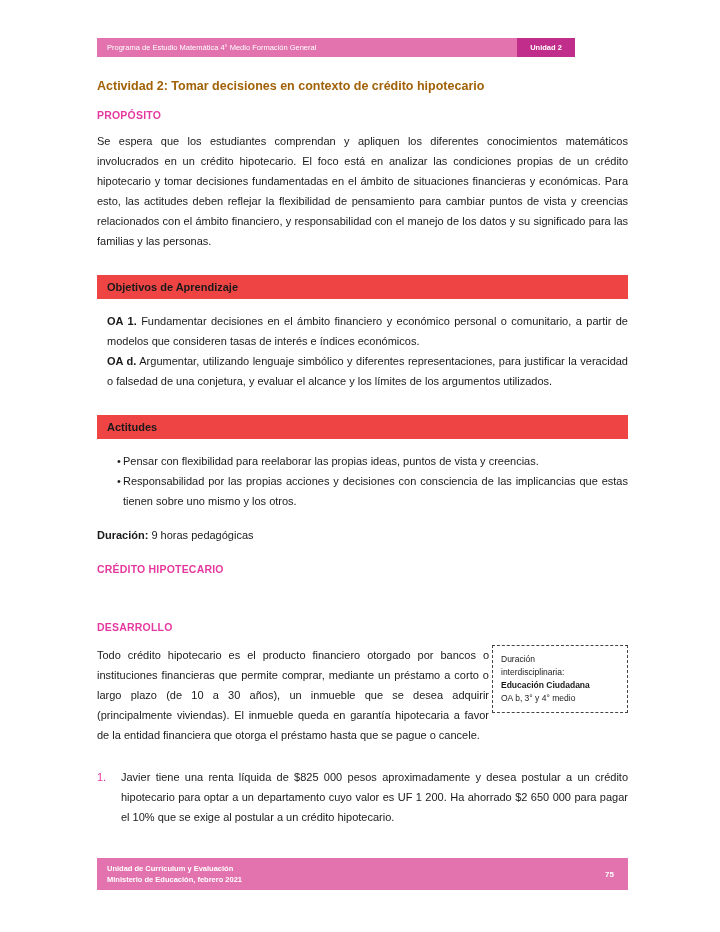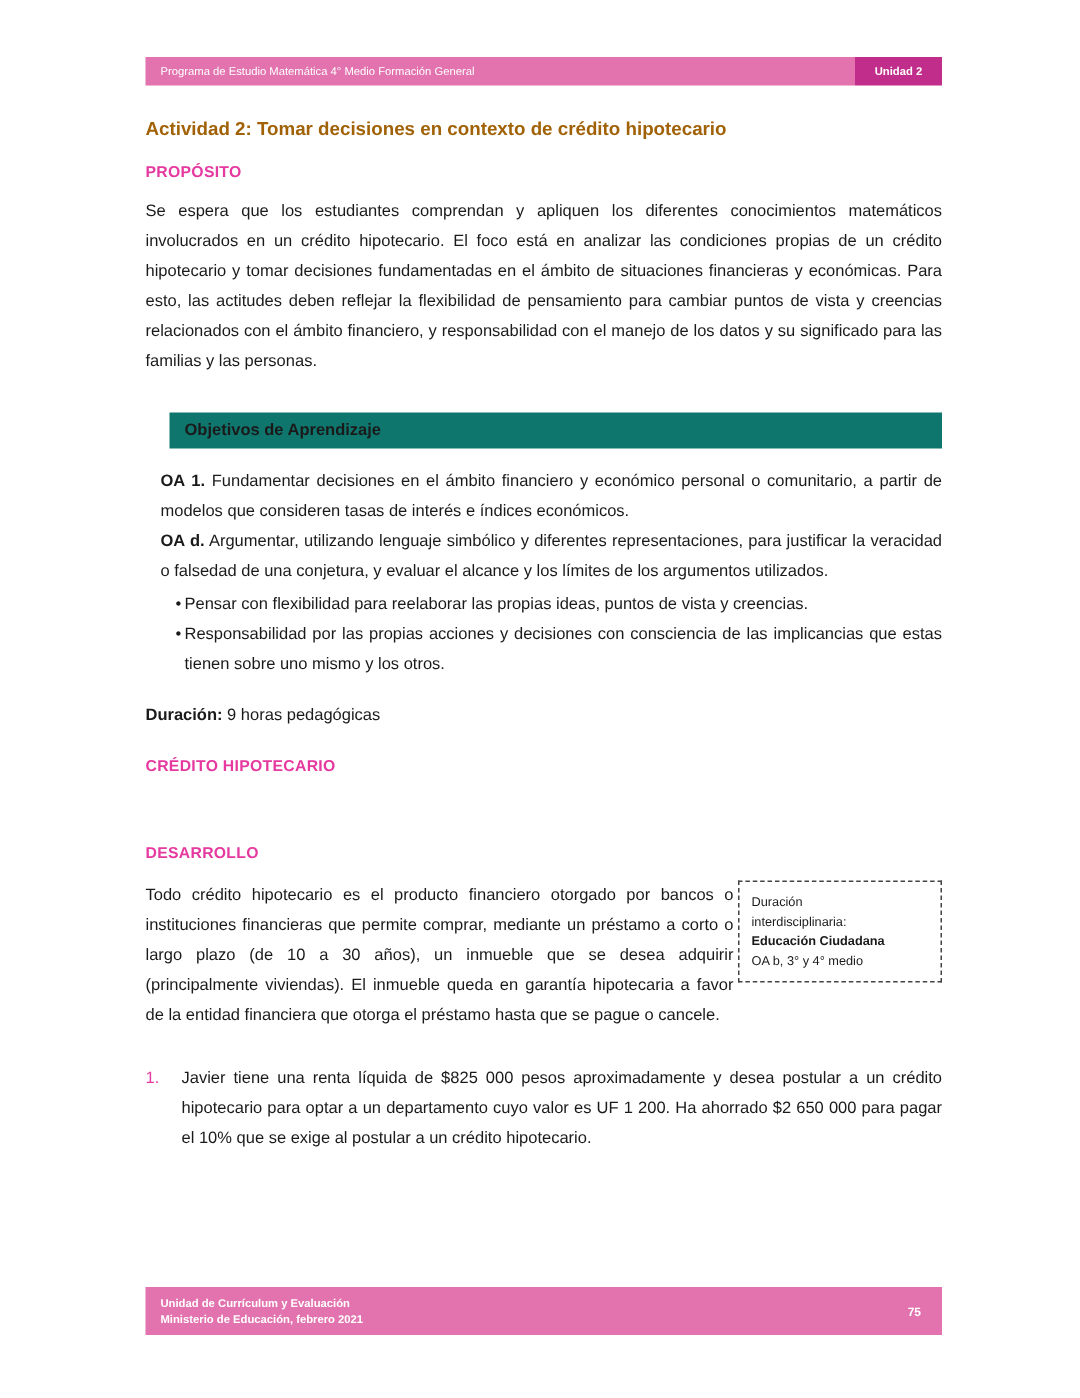--- a/index.html
+++ b/index.html
@@ -8,21 +8,21 @@
     position:relative;
     width:720px; height:932px;
     margin:0 auto;
     background:#ffffff;
     font-family:"Liberation Sans", sans-serif;
     color:#1a1a1a;
     overflow:hidden;
   }
   
   .header {
-    position:absolute; left:97px; top:38px; width:531px; height:19px;
+    position:absolute; left:97px; top:38px; width:478px; height:19px;
     display:flex; align-items:stretch;text-align:center;
   }
   .header-left {
     flex:1; background:#e273ae; color:#ffffff;
     font-size:7.5px; display:flex; align-items:center; padding-left:10px;
   }
   .header-badge {
     width:58px; background:#c02d8b; color:#ffffff; font-weight:bold;
     font-size:7.5px; display:flex; align-items:center; justify-content:center;
   }
@@ -32,22 +32,22 @@
     margin:0 0 16px 0; color:#a16207; font-size:12.5px; font-weight:bold;
   }
   .section-heading {
     margin:0 0 10px 0; color:#e5399f; font-size:10.5px; font-weight:bold;
     letter-spacing:0.2px;
   }
   .body-text {
     margin:0; font-size:11px; line-height:20px; text-align:justify; color:#1a1a1a;
   }
   .banner {
-    background:#0f766e; font-weight:bold; font-size:11px;
-    padding:6px 10px; margin:24px 0 12px 16px;
+    background:#ef4444; font-weight:bold; font-size:11px;
+    padding:6px 10px; margin:24px 0 12px 0;
   }
   .oa-block { padding-left:10px; }
   .oa-item { margin:0; }
   .bullet-list { padding-left:10px; margin-top:2px; }
   .bullet-item { display:flex; margin:0; }
   .bullet-dot { width:16px; flex:0 0 16px; font-size:11px; line-height:20px; padding-left:10px; box-sizing:border-box; }
   .bullet-text { flex:1; font-size:11px; line-height:20px; text-align:justify; }
   .duracion { margin-top:14px; font-size:11px; line-height:20px; }
   .desarrollo-heading { margin:46px 0 0 0; }
   .credito-heading { margin:18px 0 0 0; }
@@ -90,20 +90,23 @@
     <p class="body-text">Se espera que los estudiantes comprendan y apliquen los diferentes conocimientos matemáticos involucrados en un crédito hipotecario. El foco está en analizar las condiciones propias de un crédito hipotecario y tomar decisiones fundamentadas en el ámbito de situaciones financieras y económicas. Para esto, las actitudes deben reflejar la flexibilidad de pensamiento para cambiar puntos de vista y creencias relacionados con el ámbito financiero, y responsabilidad con el manejo de los datos y su significado para las familias y las personas.</p>
 
     <div class="banner">
       <span>Objetivos de Aprendizaje</span>
     </div>
     <div class="oa-block">
       <p class="body-text oa-item"><b>OA 1.</b><span> Fundamentar decisiones en el ámbito financiero y económico personal o comunitario, a partir de modelos que consideren tasas de interés e índices económicos.</span></p>
       <p class="body-text oa-item"><b>OA d.</b><span> Argumentar, utilizando lenguaje simbólico y diferentes representaciones, para justificar la veracidad o falsedad de una conjetura, y evaluar el alcance y los límites de los argumentos utilizados.</span></p>
     </div>
 
+    <div class="banner">
+      <span>Actitudes</span>
+    </div>
     <div class="bullet-list">
       <div class="bullet-item">
         <span class="bullet-dot">•</span>
         <span class="bullet-text">Pensar con flexibilidad para reelaborar las propias ideas, puntos de vista y creencias.</span>
       </div>
       <div class="bullet-item">
         <span class="bullet-dot">•</span>
         <span class="bullet-text">Responsabilidad por las propias acciones y decisiones con consciencia de las implicancias que estas tienen sobre uno mismo y los otros.</span>
       </div>
     </div>

